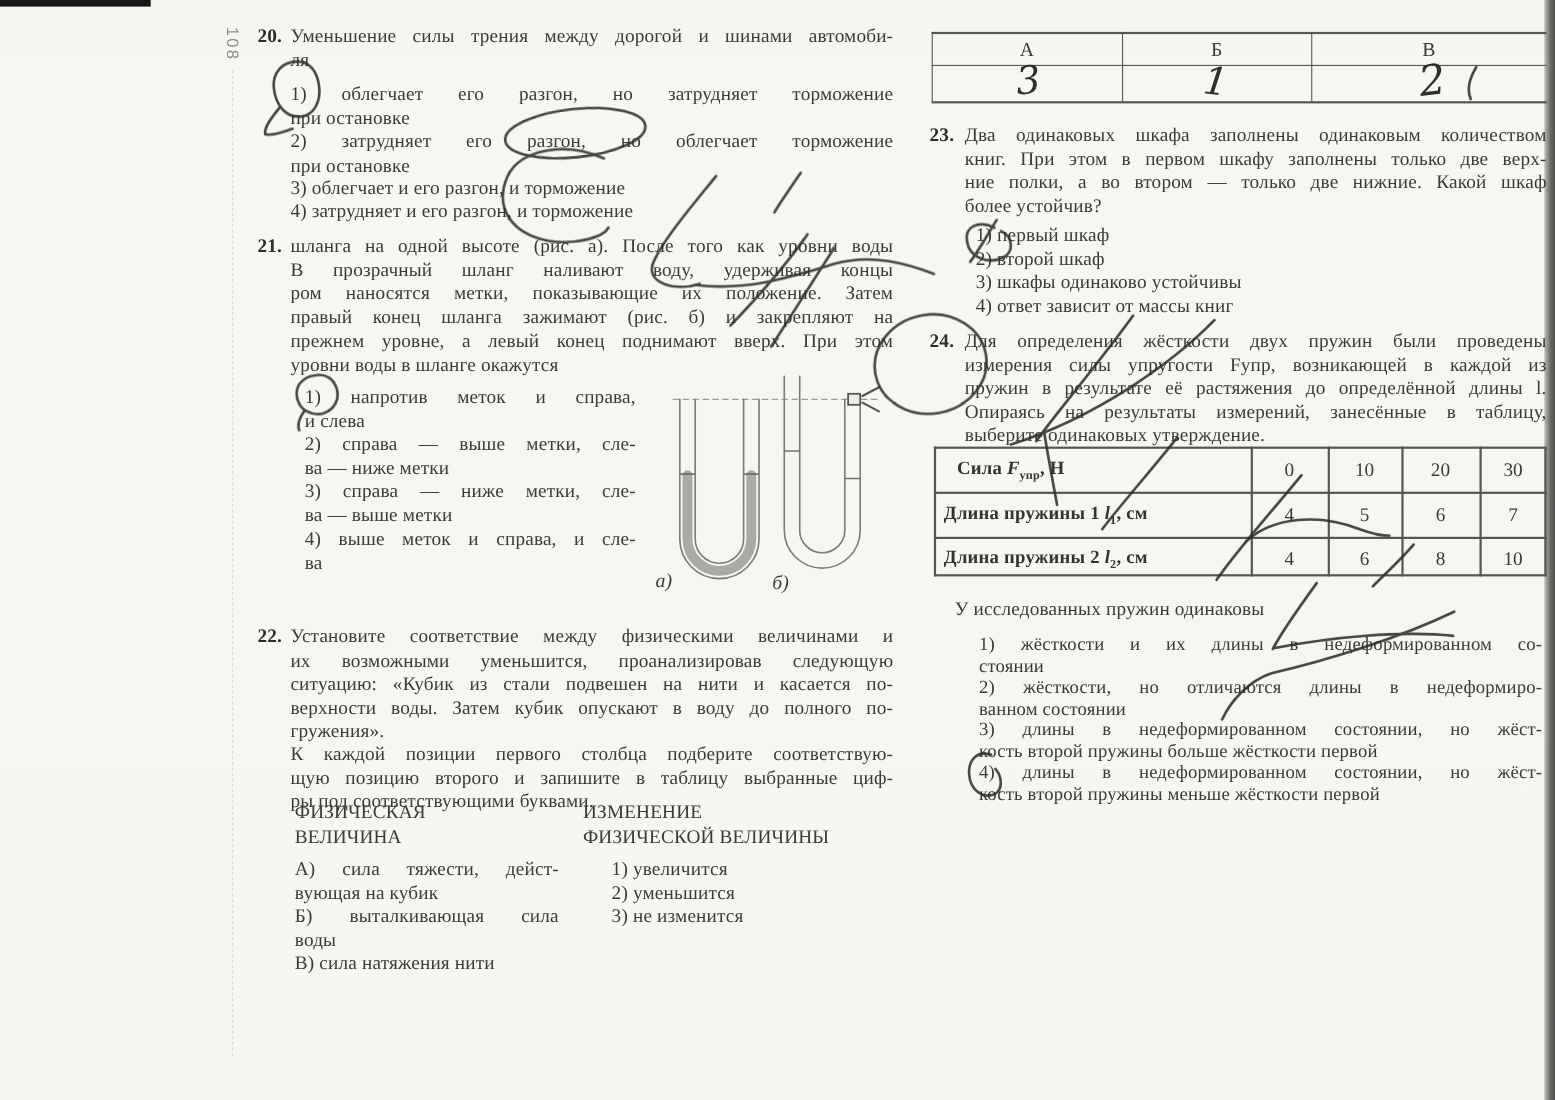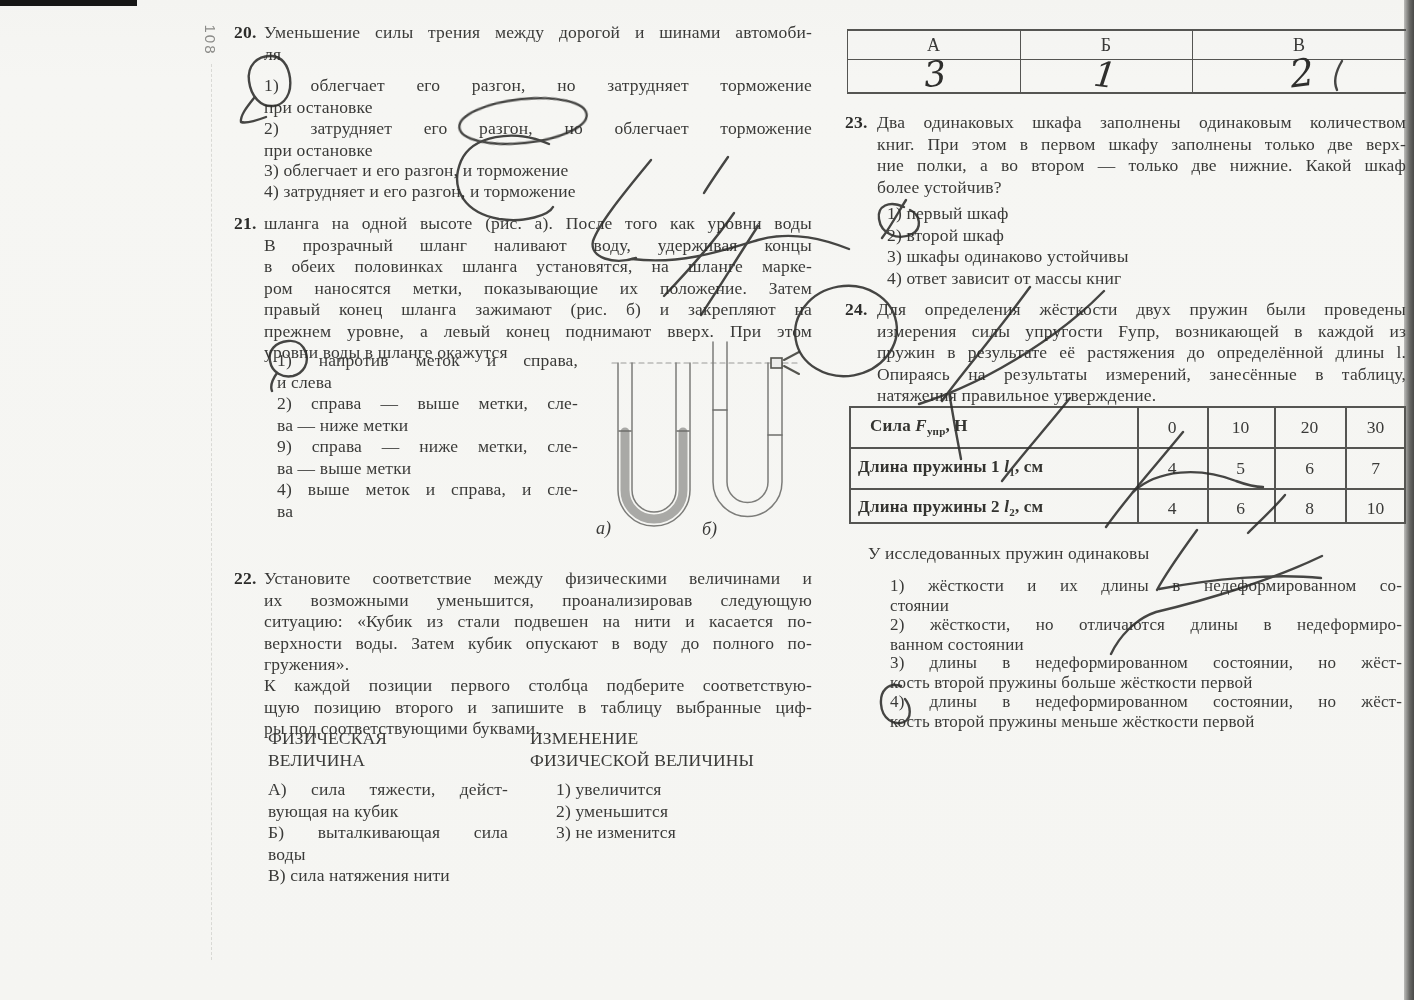--- a/index.html
+++ b/index.html
@@ -51,36 +51,35 @@
       <div class="ln">3) облегчает и его разгон, и торможение</div>
     </div>
   <div class="tb plain" style="left:264px;top:181px;width:548px;">
       <div class="ln">4) затрудняет и его разгон, и торможение</div>
     </div>
 
   <div class="qnum" style="left:234px;top:213px;">21.</div>
   <div class="tb" style="left:264px;top:213px;width:548px;">
       <div class="ln jf">шланга на одной высоте (рис. а). После того как уровни воды</div>
       <div class="ln jf">В прозрачный шланг наливают воду, удерживая концы</div>
-      <div class="ln jf">в обеих половинках шланга установятся, на шланге марке-</div>
       <div class="ln jf">ром наносятся метки, показывающие их положение. Затем</div>
       <div class="ln jf">правый конец шланга зажимают (рис. б) и закрепляют на</div>
       <div class="ln jf">прежнем уровне, а левый конец поднимают вверх. При этом</div>
       <div class="ln">уровни воды в шланге окажутся</div>
     </div>
   <div class="tb" style="left:277px;top:350px;width:301px;">
       <div class="ln jf">1) напротив меток и справа,</div>
       <div class="ln">и слева</div>
     </div>
   <div class="tb" style="left:277px;top:393px;width:301px;">
       <div class="ln jf">2) справа — выше метки, сле-</div>
       <div class="ln">ва — ниже метки</div>
     </div>
   <div class="tb" style="left:277px;top:436px;width:301px;">
-      <div class="ln jf">9) справа — ниже метки, сле-</div>
+      <div class="ln jf">3) справа — ниже метки, сле-</div>
       <div class="ln">ва — выше метки</div>
     </div>
   <div class="tb" style="left:277px;top:479px;width:301px;">
       <div class="ln jf">4) выше меток и справа, и сле-</div>
       <div class="ln">ва</div>
     </div>
 
   <div class="figlabel" style="left:596px;top:518px;">а)</div>
   <div class="figlabel" style="left:702px;top:519px;">б)</div>
 
@@ -150,21 +149,21 @@
       <div class="ln jf">3) шкафы одинаково устойчивы</div>
       <div class="ln">4) ответ зависит от массы книг</div>
     </div>
 
   <div class="qnum" style="left:845px;top:299px;">24.</div>
   <div class="tb" style="left:877px;top:299px;width:529px;">
       <div class="ln jf">Для определения жёсткости двух пружин были проведены</div>
       <div class="ln jf">измерения силы упругости Fупр, возникающей в каждой из</div>
       <div class="ln jf">пружин в результате её растяжения до определённой длины l.</div>
       <div class="ln jf">Опираясь на результаты измерений, занесённые в таблицу,</div>
-      <div class="ln">натяжения правильное утверждение.</div>
+      <div class="ln">выберите одинаковых утверждение.</div>
     </div>
 
   <div style="position:absolute;left:849px;top:406px;width:557px;height:118px;">
     <div class="hline" style="left:0;top:0;width:557px;height:2px;"></div>
     <div class="hline" style="left:0;top:41px;width:557px;height:2px;"></div>
     <div class="hline" style="left:0;top:82px;width:557px;height:2px;"></div>
     <div class="hline" style="left:0;top:116px;width:557px;height:2px;"></div>
     <div class="vline" style="left:0;top:0;width:2px;height:118px;"></div>
     <div class="vline" style="left:288px;top:0;width:2px;height:118px;"></div>
     <div class="vline" style="left:358px;top:0;width:2px;height:118px;"></div>

